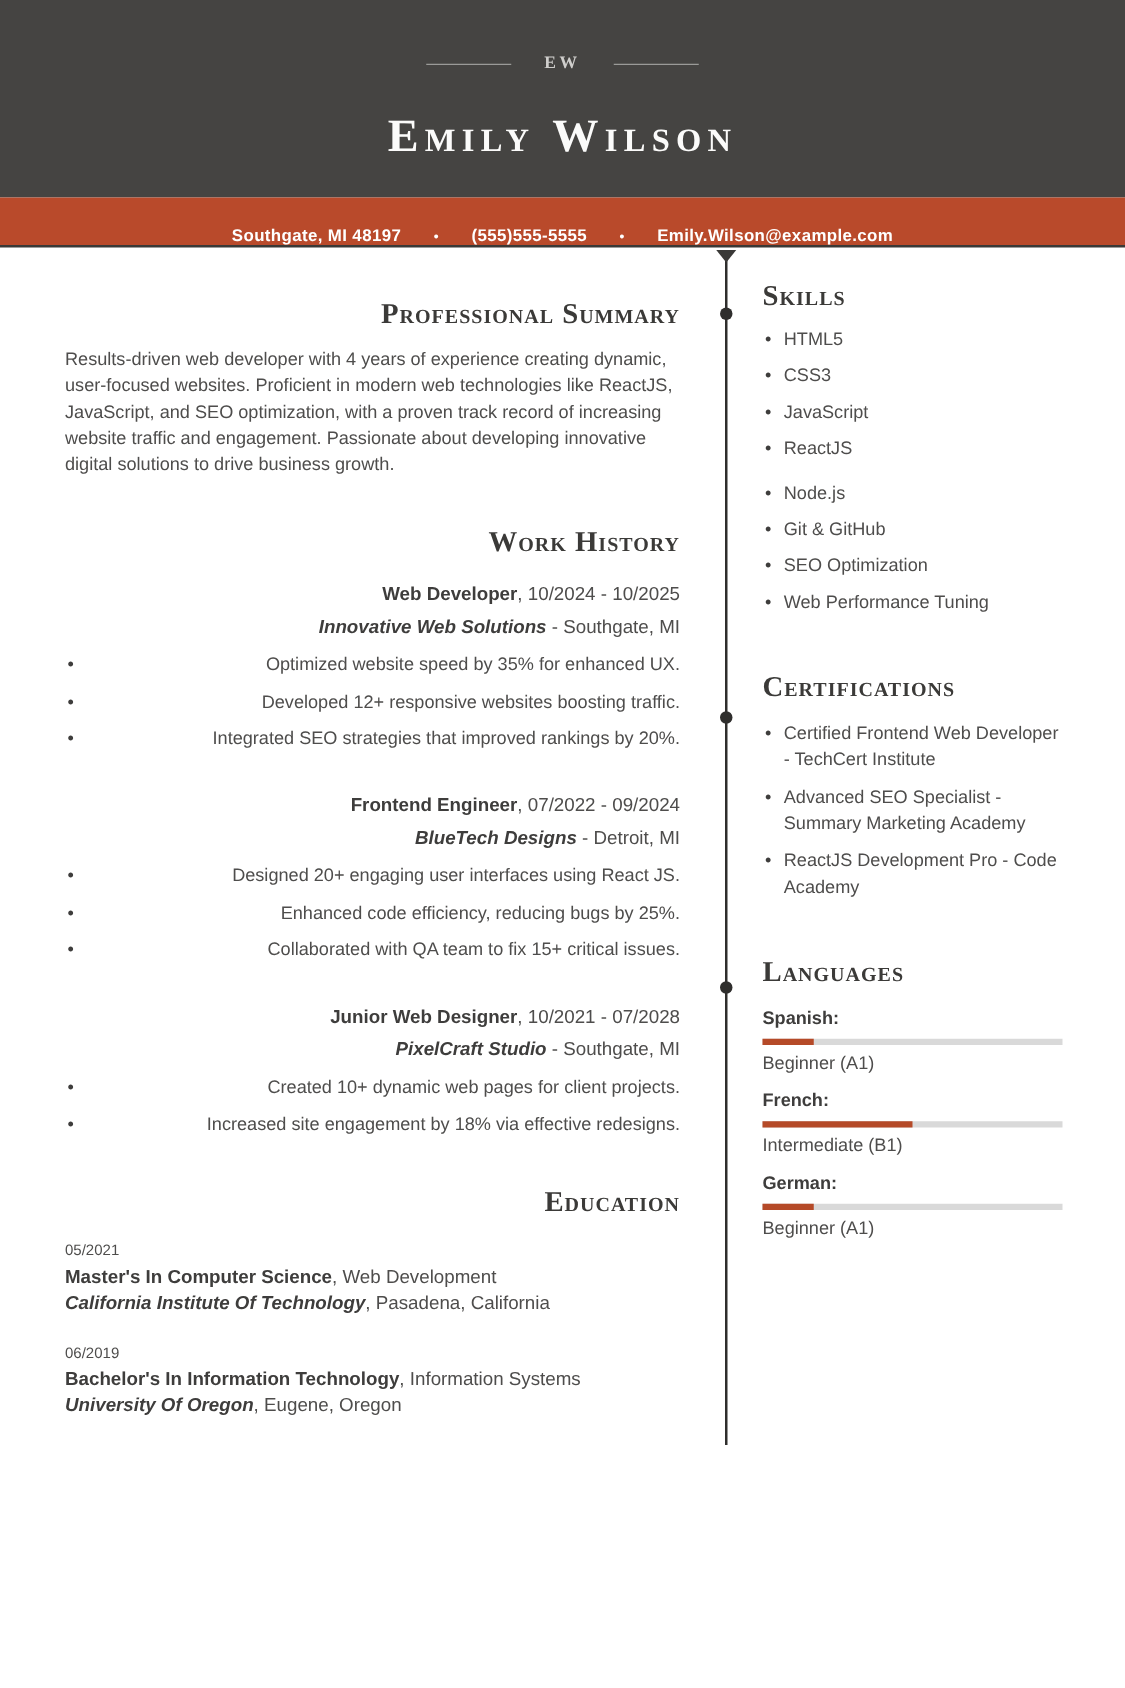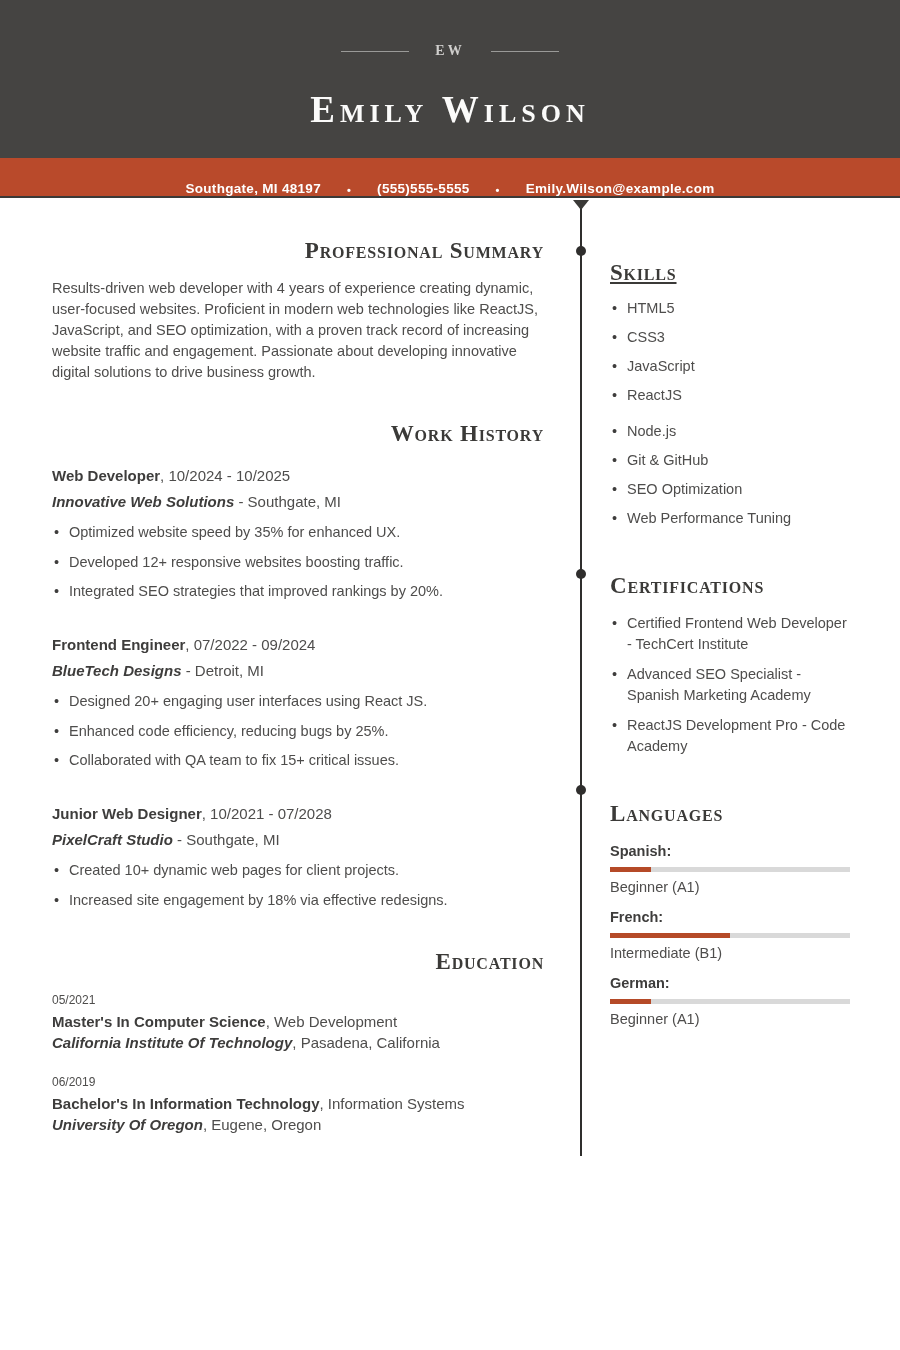--- a/index.html
+++ b/index.html
@@ -99,31 +99,31 @@
     font-variant: small-caps;
     font-weight: 700;
     font-size: 23px;
     letter-spacing: 0.8px;
     color: #3b3a38;
     margin: 0;
     line-height: 30px;
   }
   .left-col h2.sec { margin-top: 36px; text-align: right; }
   .right-col h2.sec { margin-top: 42px; }
-  .right-col h2.first { margin-top: 58px; text-decoration: underline; }
+  .right-col h2.first { margin-top: 22px; }
 
   .summary-text {
     margin: 12px 0 0 0;
     font-size: 14.5px;
     line-height: 21px;
     color: #4e4d4c;
   }
 
   
-  .job { margin-top: 14px; margin-bottom: 30px; }
+  .job { margin-top: 14px; margin-bottom: 30px; text-align: right; }
   .job-line { font-size: 15px; line-height: 26px; color: #4e4d4c; }
   .job-title, .deg-title { font-weight: 700; color: #3e3d3c; }
   .company, .school { font-weight: 700; font-style: italic; color: #3e3d3c; }
   ul.blts { list-style: none; margin: 7px 0 0 0; padding: 0 0 0 17px; }
   ul.blts li {
     position: relative;
     font-size: 14.5px;
     line-height: 21px;
     margin-bottom: 8.5px;
     color: #4e4d4c;
@@ -286,21 +286,21 @@
         <li>Git &amp; GitHub</li>
         <li>SEO Optimization</li>
         <li>Web Performance Tuning</li>
       </ul>
     </section>
 
     <section>
       <h2 class="sec">Certifications</h2>
       <ul class="cert-list">
         <li>Certified Frontend Web Developer - TechCert Institute</li>
-        <li>Advanced SEO Specialist - Spanish Marketing Academy</li>
+        <li>Advanced SEO Specialist - Summary Marketing Academy</li>
         <li>ReactJS Development Pro - Code Academy</li>
       </ul>
     </section>
 
     <section>
       <h2 class="sec">Languages</h2>
       <div class="langs">
 
         <div class="lang-item">
           <div class="lang-name">Spanish:</div>

